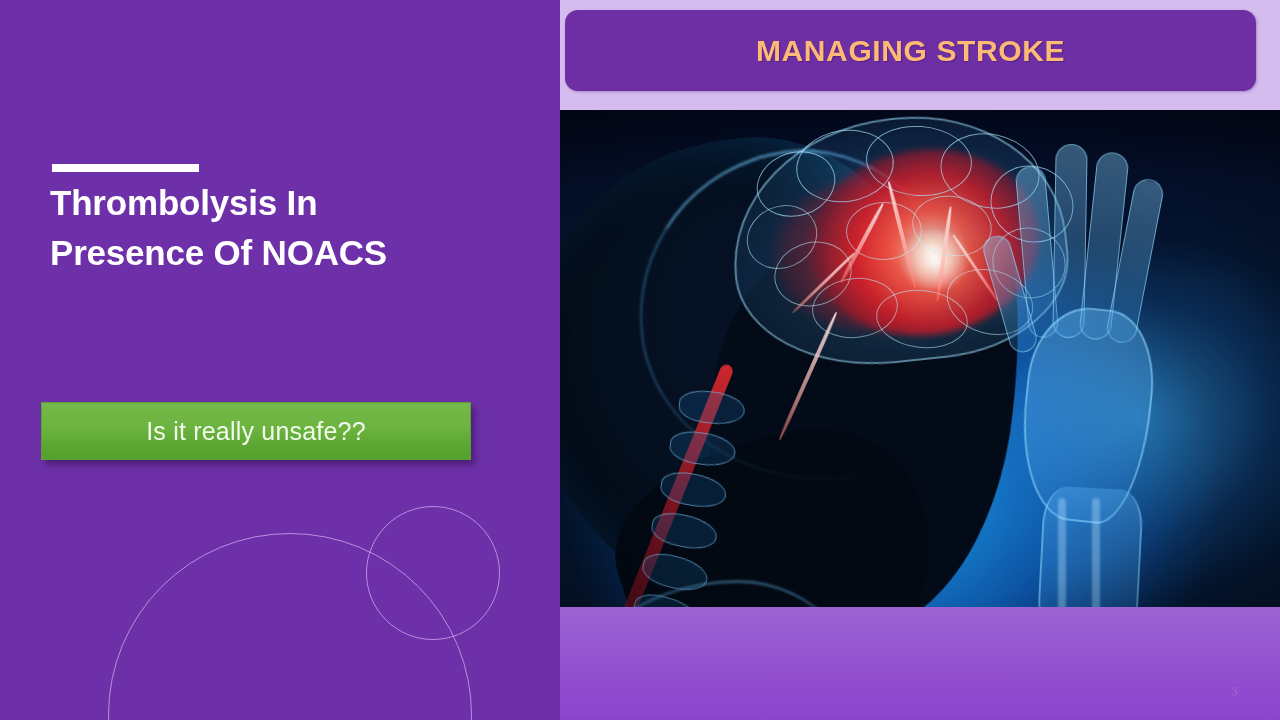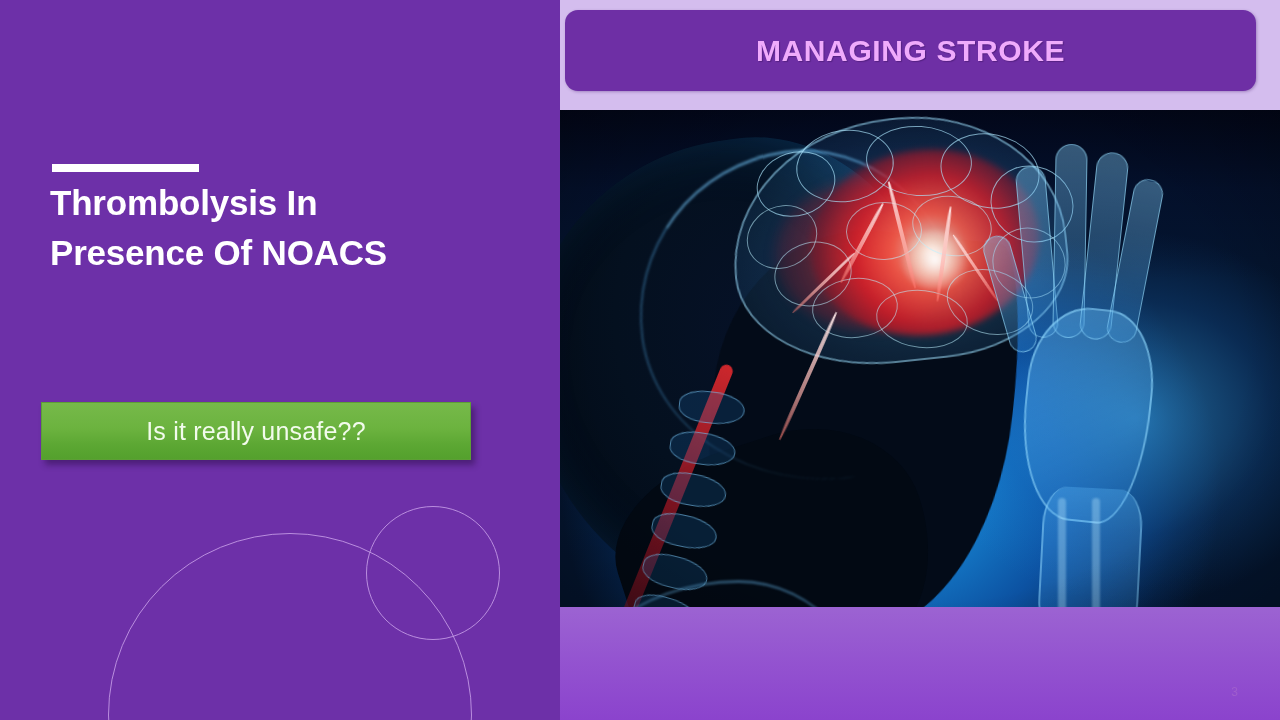--- a/index.html
+++ b/index.html
@@ -96,21 +96,21 @@
     left: 5px; top: 10px;
     width: 691px; height: 81px;
     background: #6E2FA5;
     border-radius: 13px;
     display: flex;
     align-items: center;
     justify-content: center;
     box-shadow: 1px 1px 3px rgba(70, 30, 110, 0.35);
   }
   #header-title {
-    color: #f0abfc;
+    color: #fdba74;
     font-size: 30px;
     font-weight: bold;
     letter-spacing: 0.6px;
     text-shadow: 1px 1px 1px rgba(40,10,70,0.35);
   }
 
   
   #stroke-image {
     position: absolute;
     left: 0; top: 110px;

